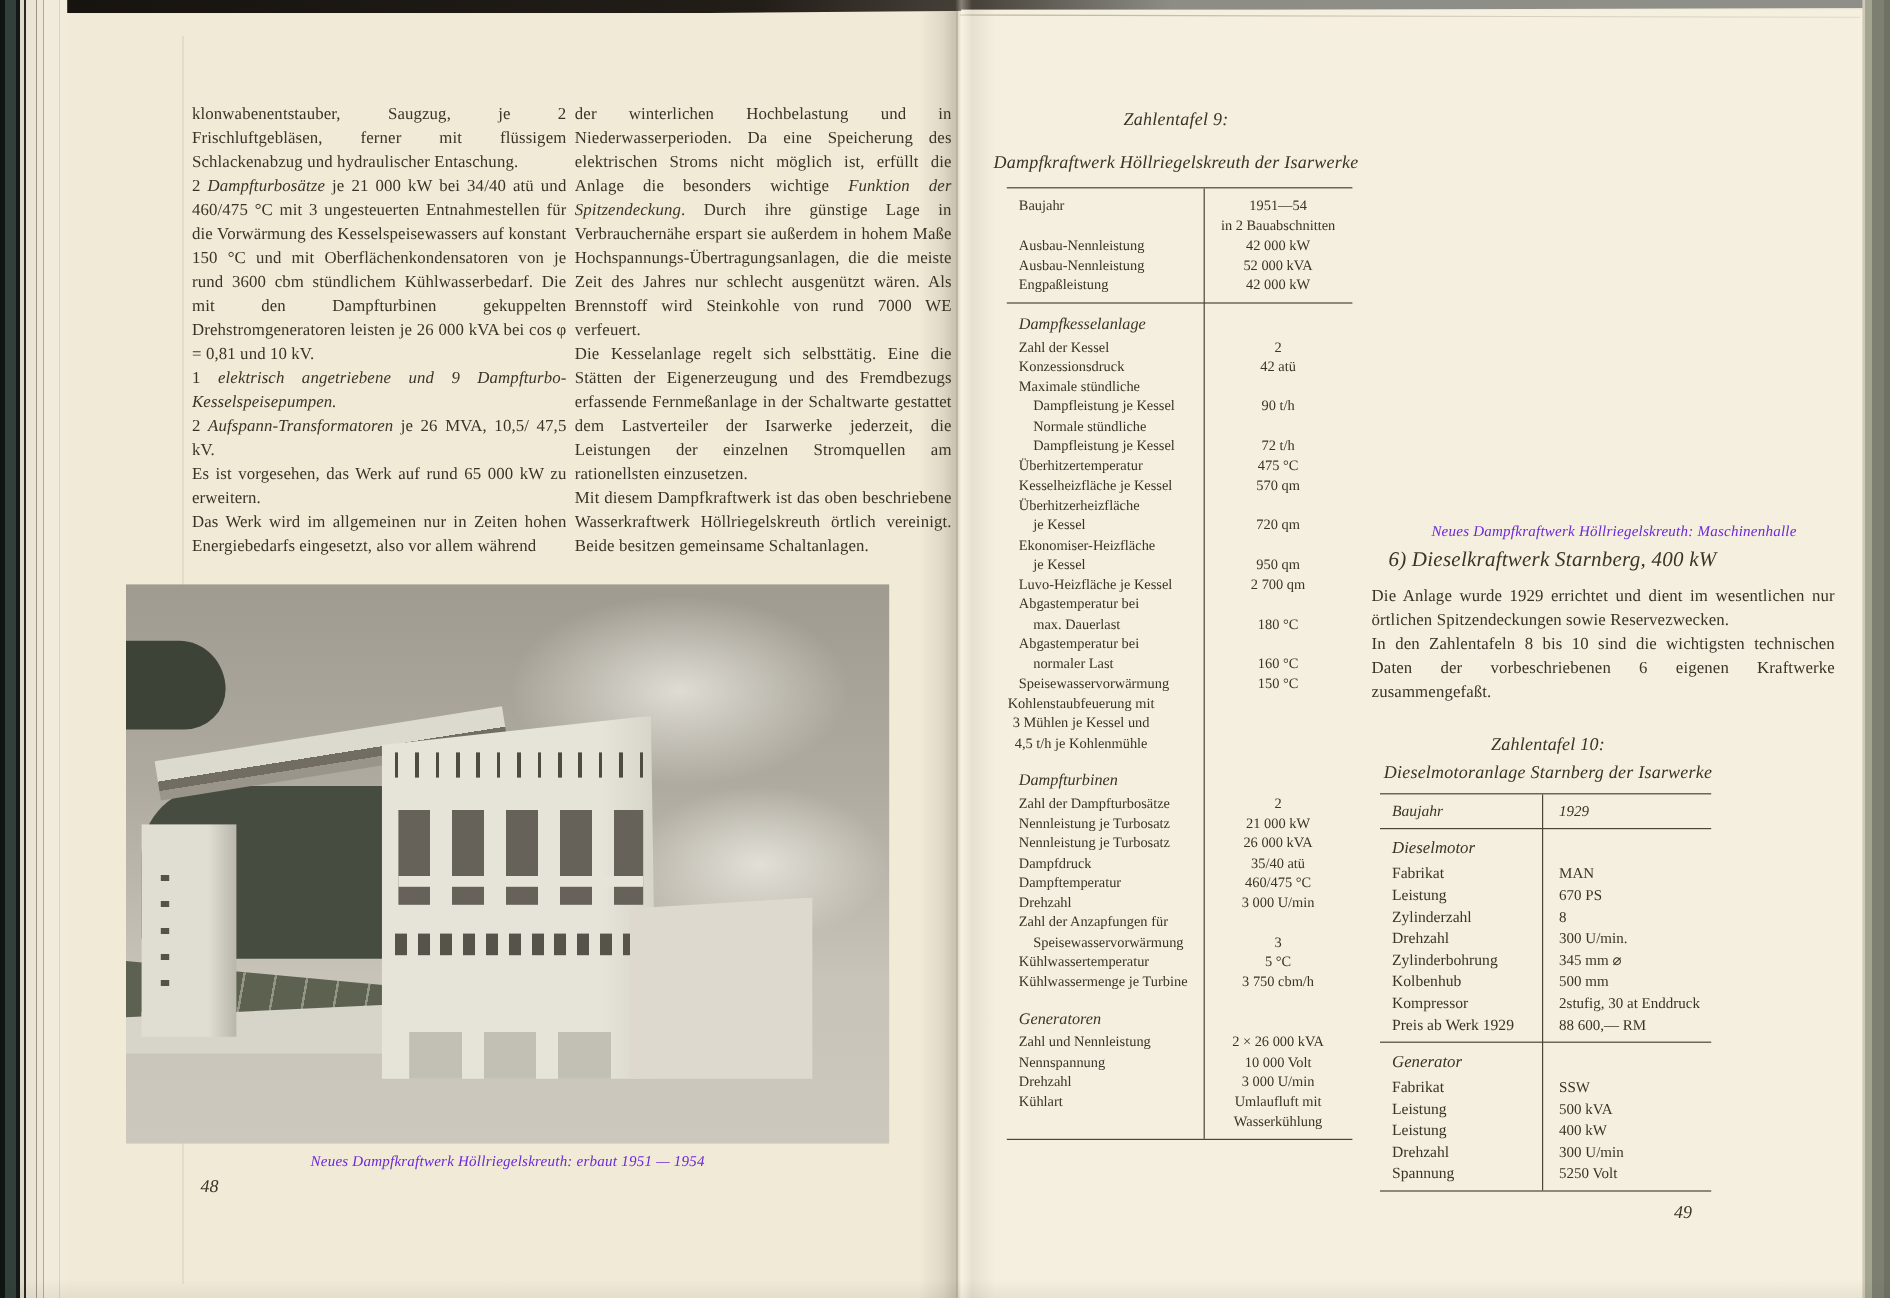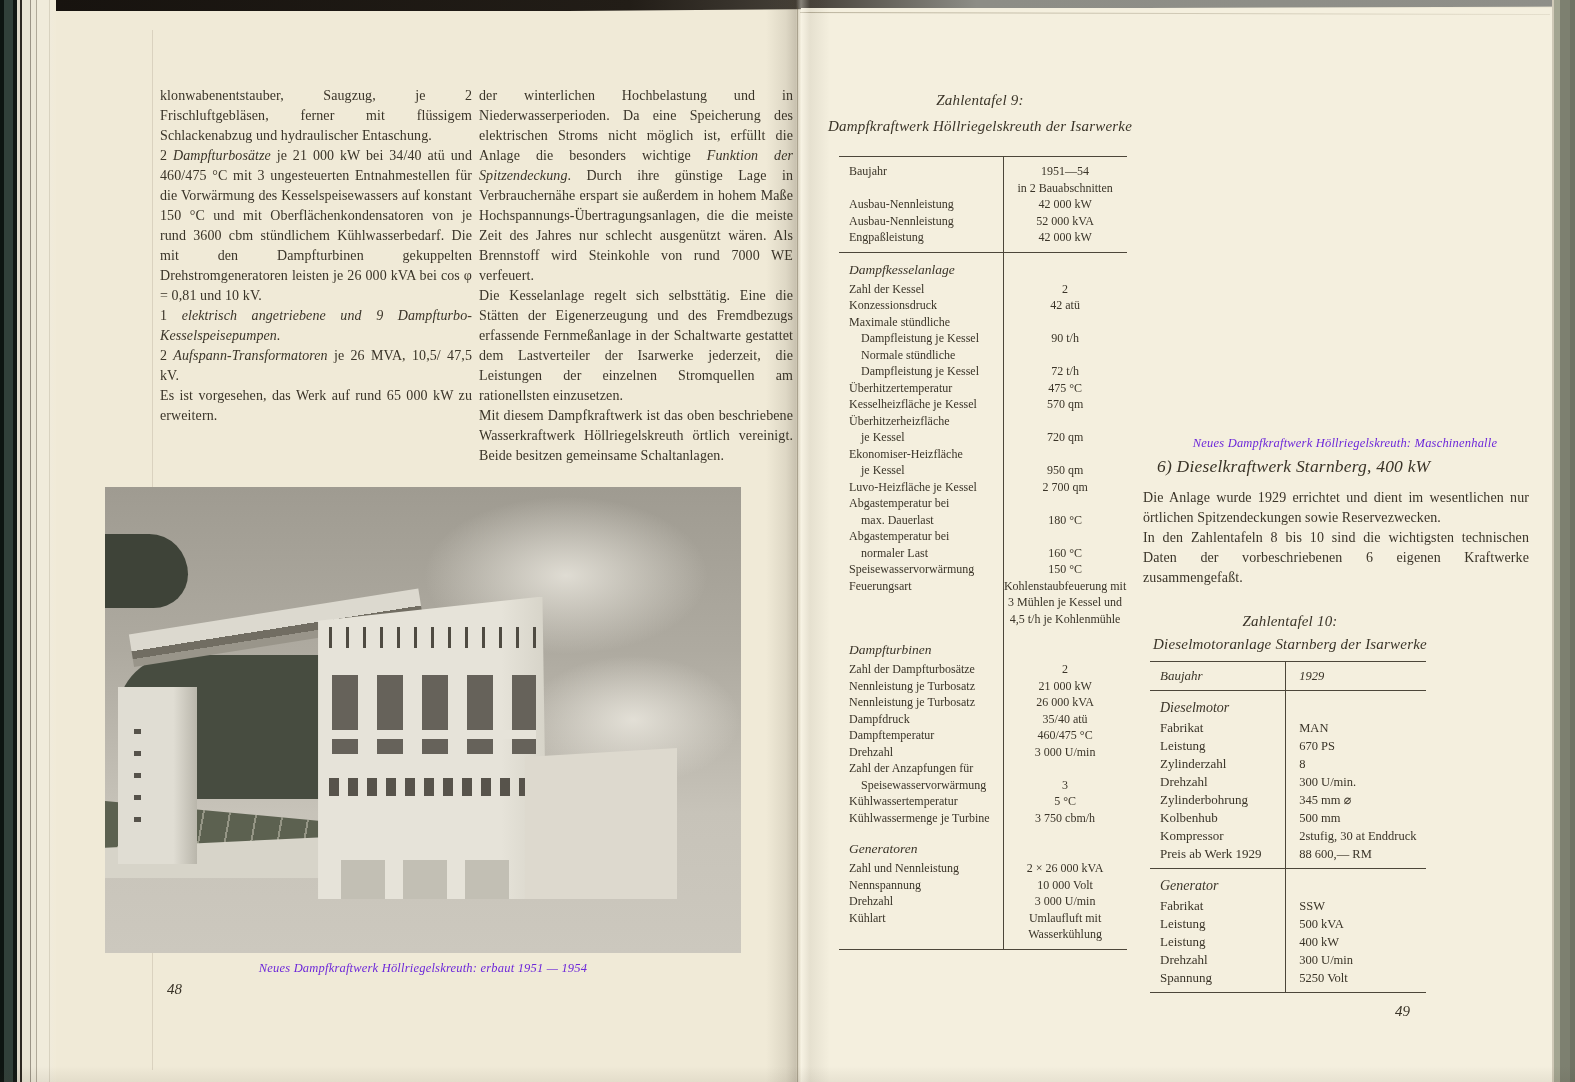--- a/index.html
+++ b/index.html
@@ -50,21 +50,21 @@
   .caption{position:absolute;font-style:italic;font-size:12.5px;color:#6d28d9;text-align:center;letter-spacing:.2px;}
   .cap1{left:105px;top:961px;width:636px;}
   .cap2{left:1140px;top:436px;width:410px;}
   .pagenum{position:absolute;font-style:italic;font-size:15px;color:#3a3428;}
   .pn48{left:167px;top:981px;}
   .pn49{left:1395px;top:1003px;}
   .h6{position:absolute;left:1157px;top:456px;margin:0;font-style:italic;font-weight:normal;font-size:17.5px;letter-spacing:.2px;}
 
   .ttitle{position:absolute;font-style:italic;font-size:15px;text-align:center;letter-spacing:.2px;}
   .t9title1{left:820px;top:92px;width:320px;}
-  .t9title2{left:806px;top:118px;width:348px;font-family:Liberation Serif, serif;}
+  .t9title2{left:806px;top:128px;width:348px;font-family:Liberation Serif, serif;}
   .t10title1{left:1150px;top:613px;width:280px;}
   .t10title2{left:1136px;top:636px;width:308px;}
 
   
   .dtable{position:absolute;border-top:1.5px solid #4c4639;border-bottom:1.5px solid #4c4639;}
   .tdivider{position:absolute;top:0;bottom:0;width:1px;background:#4c4639;}
   .tgroup{padding:6px 0;}
   .tgroup.sep{border-top:1px solid #4c4639;}
   .tgh{font-style:italic;padding:2px 0 2px 10px;}
   .trow{display:flex;}
@@ -152,20 +152,21 @@
   <div class="pageedge-line"></div>
   <div class="bottom-vignette"></div>
 
   <section>
     <div class="col col1">
         <p class="para"><span>klonwabenentstauber, Saugzug, je 2 Frischluftgebläsen, ferner mit flüssigem Schlackenabzug und hydraulischer Entaschung.</span></p>
         <p class="para"><span>2 </span><span class="it">Dampfturbosätze</span><span> je 21 000 kW bei 34/40 atü und 460/475 °C mit 3 ungesteuerten Entnahmestellen für die Vorwärmung des Kesselspeisewassers auf konstant 150 °C und mit Oberflächenkondensatoren von je rund 3600 cbm stündlichem Kühlwasserbedarf. Die mit den Dampfturbinen gekuppelten Drehstromgeneratoren leisten je 26 000 kVA bei cos φ = 0,81 und 10 kV.</span></p>
         <p class="para"><span>1 </span><span class="it">elektrisch angetriebene und 9 Dampfturbo-Kesselspeisepumpen.</span></p>
         <p class="para"><span>2 </span><span class="it">Aufspann-Transformatoren</span><span> je 26 MVA, 10,5/ 47,5 kV.</span></p>
         <p class="para"><span>Es ist vorgesehen, das Werk auf rund 65 000 kW zu erweitern.</span></p>
+        <p class="para"><span>Das Werk wird im allgemeinen nur in Zeiten hohen Energiebedarfs eingesetzt, also vor allem während</span></p>
       </div>
     <div class="col col2">
         <p class="para"><span>der winterlichen Hochbelastung und in Niederwasserperioden. Da eine Speicherung des elektrischen Stroms nicht möglich ist, erfüllt die Anlage die besonders wichtige </span><span class="it">Funktion der Spitzendeckung</span><span>. Durch ihre günstige Lage in Verbrauchernähe erspart sie außerdem in hohem Maße Hochspannungs-Übertragungsanlagen, die die meiste Zeit des Jahres nur schlecht ausgenützt wären. Als Brennstoff wird Steinkohle von rund 7000 WE verfeuert.</span></p>
         <p class="para"><span>Die Kesselanlage regelt sich selbsttätig. Eine die Stätten der Eigenerzeugung und des Fremdbezugs erfassende Fernmeßanlage in der Schaltwarte gestattet dem Lastverteiler der Isarwerke jederzeit, die Leistungen der einzelnen Stromquellen am rationellsten einzusetzen.</span></p>
         <p class="para"><span>Mit diesem Dampfkraftwerk ist das oben beschriebene Wasserkraftwerk Höllriegelskreuth örtlich vereinigt. Beide besitzen gemeinsame Schaltanlagen.</span></p>
       </div>
 
     <figure class="photo1">
       <div class="p1-cloud1"></div>
       <div class="p1-cloud2"></div>
@@ -319,21 +320,20 @@
               <div>160 °C</div>
             </div>
           </div>
           <div class="trow">
             <div class="tl">Speisewasservorwärmung</div>
             <div class="tv">
               <div>150 °C</div>
             </div>
           </div>
           <div class="trow">
-            <div class="tl">Feuerungsart</div>
             <div class="tv">
               <div>Kohlenstaubfeuerung mit</div>
               <div>3 Mühlen je Kessel und</div>
               <div>4,5 t/h je Kohlenmühle</div>
             </div>
           </div>
         </div>
         <div class="tgroup">
           <div class="tgh">Dampfturbinen</div>
           <div class="trow">

